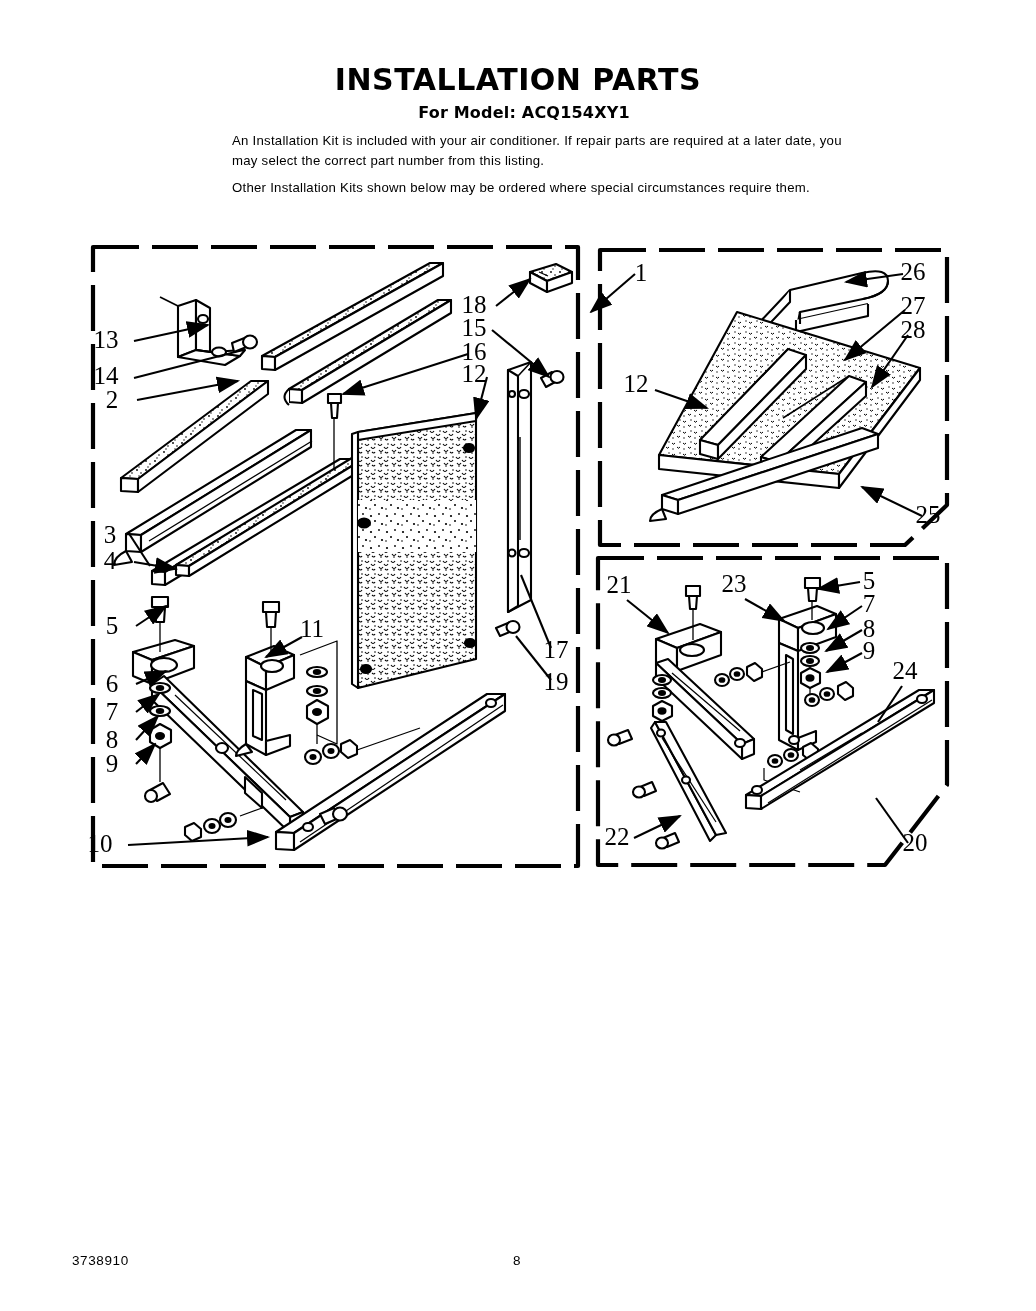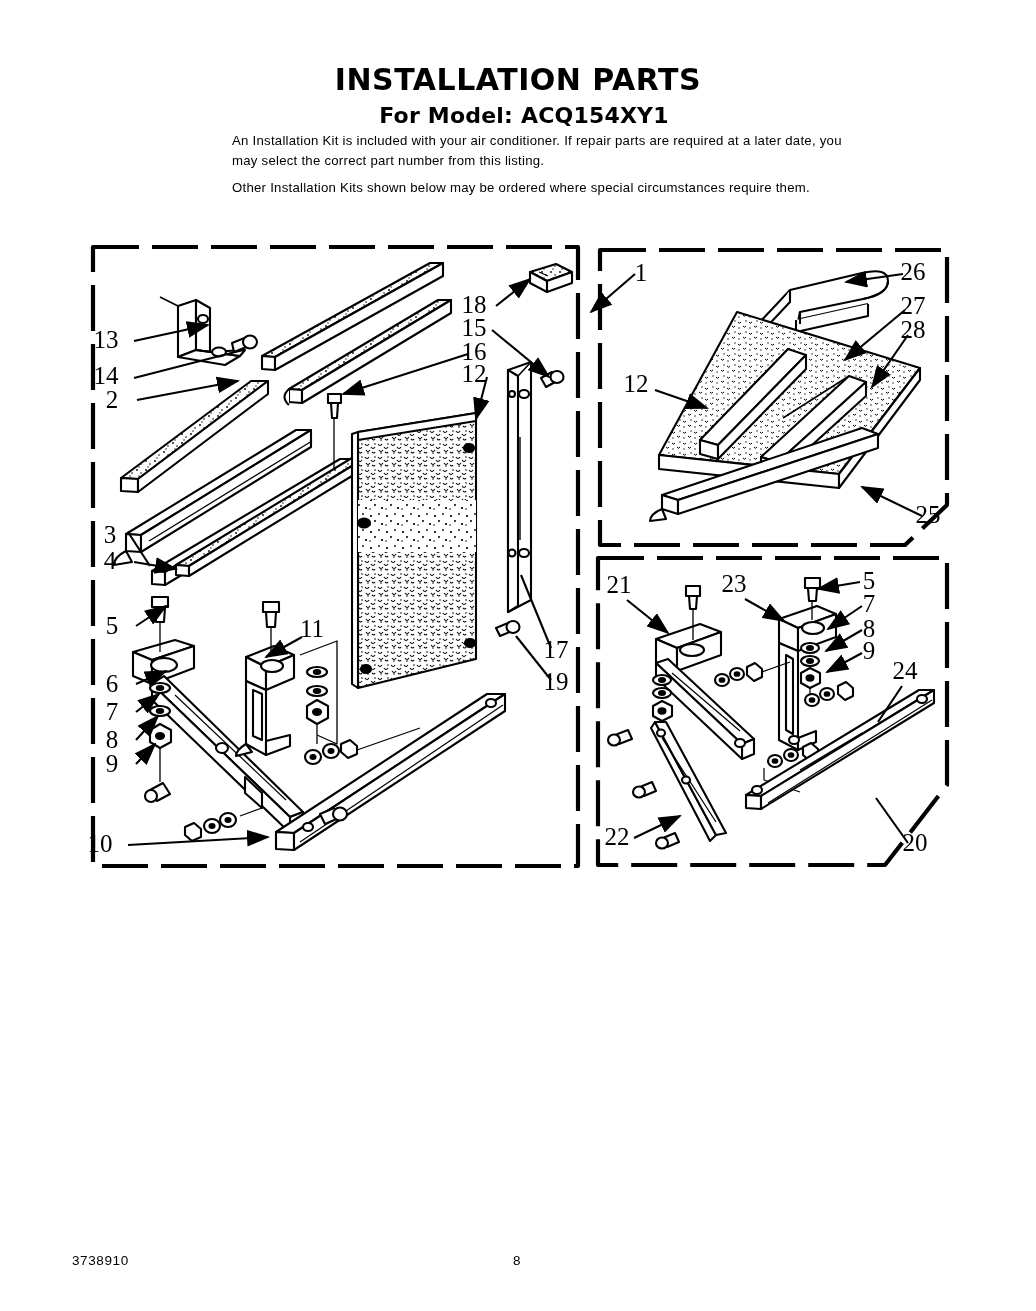--- a/index.html
+++ b/index.html
@@ -9,21 +9,21 @@
   }
   .page{position:absolute;inset:0;}
 
   
   .hdr{position:absolute;left:0;right:0;top:62px;text-align:center;}
   .hdr h1{
     margin:0;font-size:30px;font-weight:bold;letter-spacing:.5px;
     font-family:"DejaVu Sans", sans-serif;
   }
   .hdr h2{
-    margin:6px 0 0 12px;font-size:22px;font-weight:bold;
+    margin:6px 0 0 12px;font-size:16px;font-weight:bold;
     font-family:"DejaVu Sans", sans-serif;letter-spacing:.2px;
   }
   .intro{position:absolute;left:232px;width:620px;}
   .intro p{margin:0;font-size:13.2px;line-height:1.52;letter-spacing:.25px;
     font-family:"Liberation Sans", sans-serif;}
   #intro1{top:131px;}
   #intro2{top:178px;}
 
   
   .foot{position:absolute;top:1253px;font-size:13.5px;letter-spacing:.6px;}

